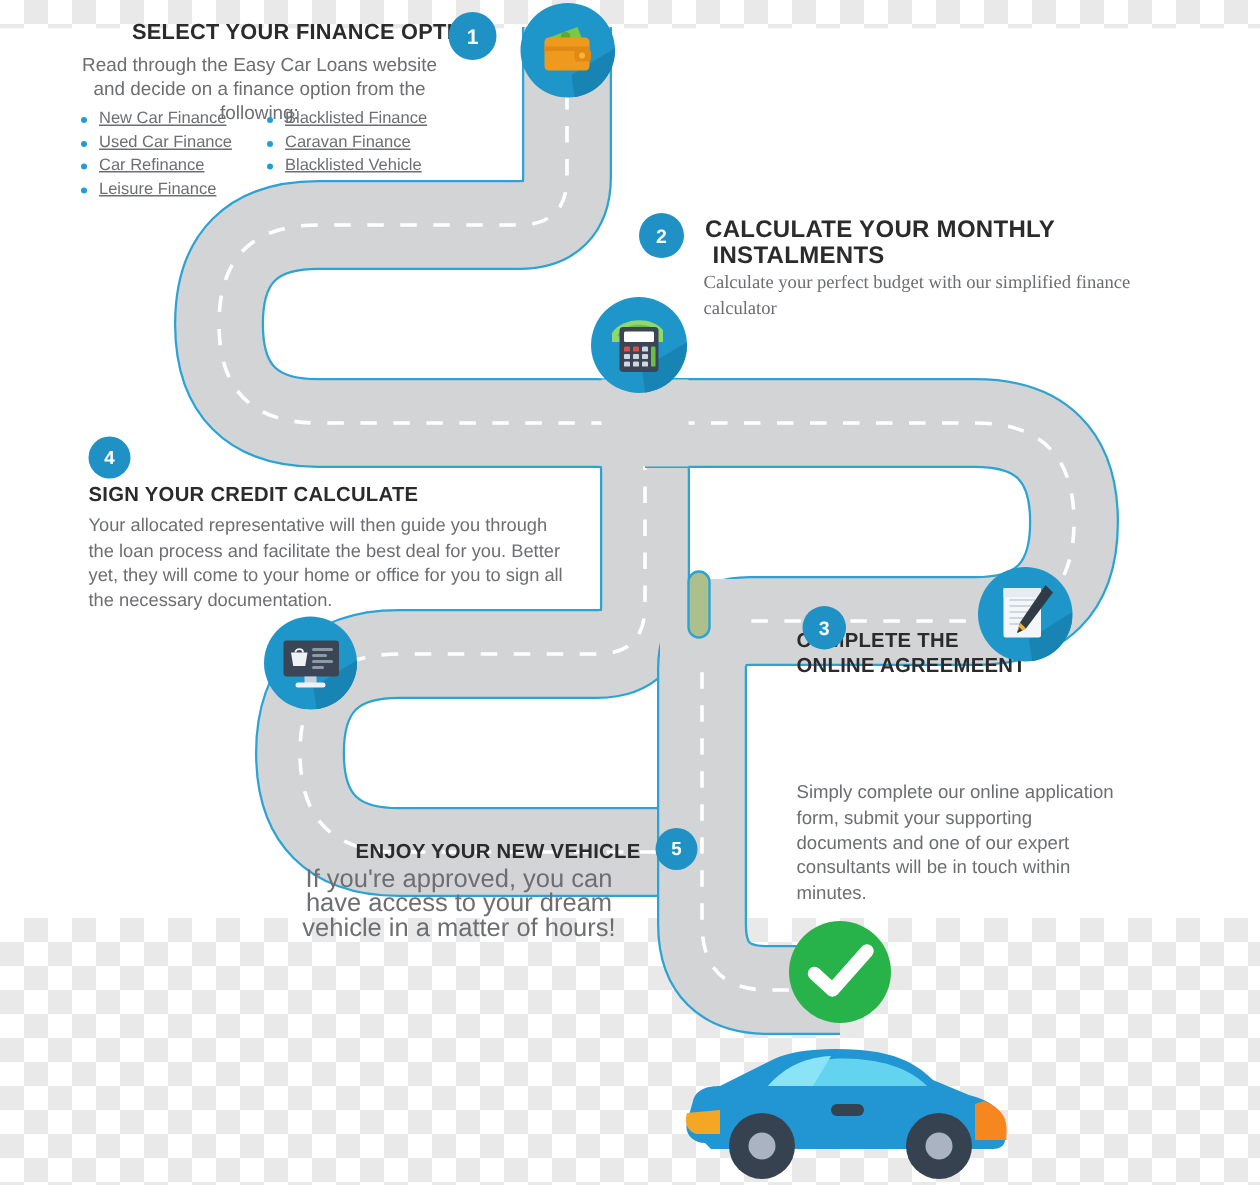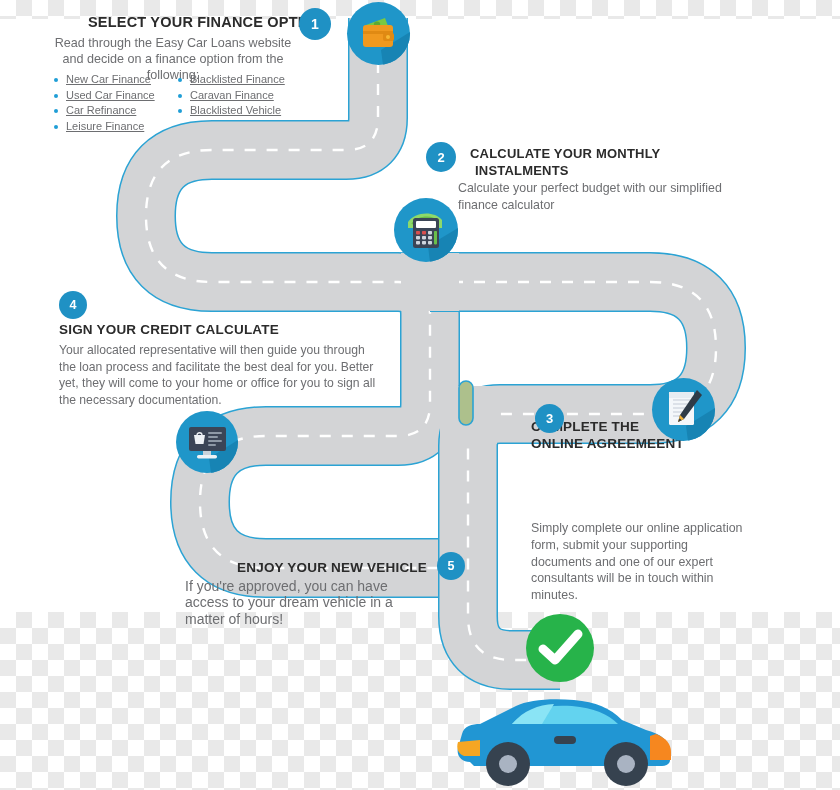--- a/index.html
+++ b/index.html
@@ -47,31 +47,31 @@
   .t1-cols{left:52px;top:72px;width:250px;font-size:11px;color:#6d6e71;}
   .t1-cols ul{list-style:none;margin:0;padding:0;}
   .t1-cols li{position:relative;padding-left:14px;line-height:15.6px;white-space:nowrap;text-decoration:underline;}
   .t1-cols li:before{
     content:"";position:absolute;left:2px;top:6px;width:4px;height:4px;
     border-radius:50%;background:#1f9ed6;
   }
   .col-a{position:absolute;left:0;top:0;}
   .col-b{position:absolute;left:124px;top:0;}
 
-  .t2-title{left:470px;top:145px;width:300px;font-size:13px;line-height:17px;}
-  .t2-body{left:458px;top:180px;width:290px;font-size:12.4px;line-height:16.5px;}
+  .t2-title{left:470px;top:145px;width:300px;font-size:16px;line-height:17px;}
+  .t2-body{left:469px;top:180px;width:290px;font-size:12.4px;line-height:16.5px;font-family:Liberation Serif, serif;}
 
   .t4-title{left:59px;top:322px;font-size:13.5px;}
   .t4-body{left:59px;top:342px;width:322px;font-size:12.2px;line-height:16.6px;}
 
   .t3-title{left:531px;top:418px;width:220px;font-size:13.5px;line-height:17px;}
   .t3-body{left:531px;top:472px;width:218px;font-size:12.4px;line-height:16.8px;margin-top:48px;}
 
   .t5-title{left:215px;top:560px;width:212px;font-size:13.5px;text-align:right;}
-  .t5-body{left:185px;top:578px;width:242px;font-size:14px;line-height:16.4px;text-align:left;}
+  .t5-body{left:185px;top:578px;width:242px;font-size:17px;line-height:16.4px;text-align:center;}
 </style>
 </head>
 <body>
 
 <div class="checker" id="checker-top"></div>
 <div class="white-sheet"></div>
 <div class="checker" id="checker-bottom"></div>
 
 <svg id="road-layer" viewBox="0 0 840 790">
   <defs>

